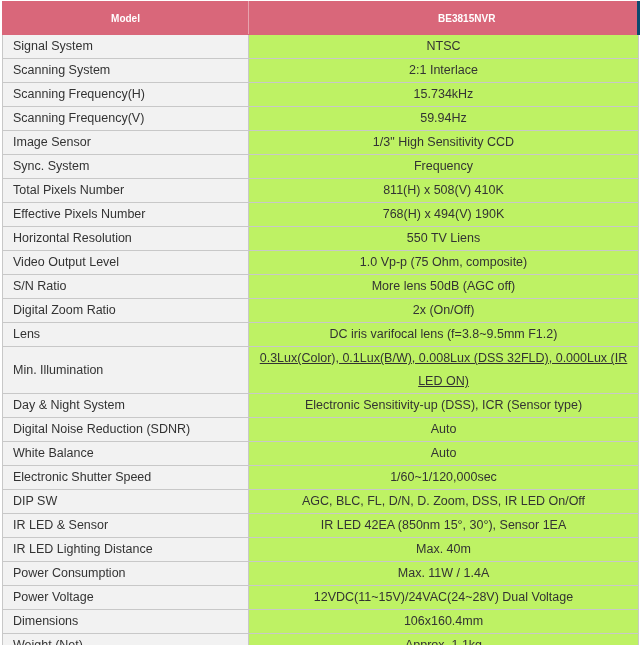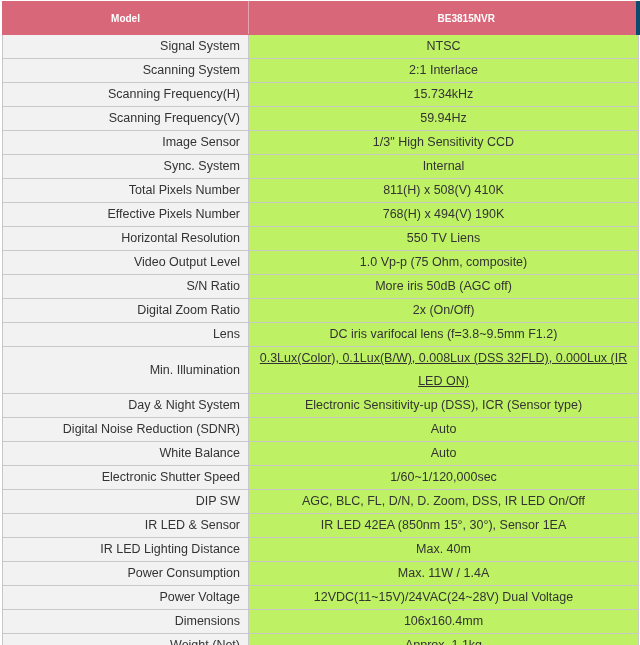--- a/index.html
+++ b/index.html
@@ -18,29 +18,29 @@
       background: #d9677a;
       color: #ffffff;
       font-weight: bold;
       font-size: 10px;
       height: 32px;
       text-align: center;
       border: 1px solid #d9677a;
       border-right: 1px solid #e7a3ae;
       padding: 0;
     }
-    table.spec th:last-child { border-right: 6px solid #0c4a6e; padding-left: 48px; }
+    table.spec th:last-child { border-right: 4px solid #0c4a6e; padding-left: 48px; }
     table.spec td {
       border: 1px solid #c8c8c8;
       height: 22.8px;
       padding: 0 8px;
       line-height: 23px;
       vertical-align: middle;
     }
-    table.spec td.label { background: #f2f2f2; text-align: right; padding-left: 10px; }
+    table.spec td.label { background: #f2f2f2; text-align: left; padding-left: 10px; }
     table.spec td.value { background: #bef264; text-align: center; padding: 0 10px; }
     table.spec tr.tall td { height: 46px; }
     table.spec tr.tall td.value { line-height: 23px; text-decoration: underline; }
   </style>
 </head>
 <body>
 
 <table class="spec">
   <colgroup>
       <col class="c1">
@@ -68,41 +68,41 @@
     <tr>
         <td class="label">Scanning Frequency(V)</td>
         <td class="value">59.94Hz</td>
       </tr>
     <tr>
         <td class="label">Image Sensor</td>
         <td class="value">1/3" High Sensitivity CCD</td>
       </tr>
     <tr>
         <td class="label">Sync. System</td>
-        <td class="value">Internal</td>
+        <td class="value">Frequency</td>
       </tr>
     <tr>
         <td class="label">Total Pixels Number</td>
         <td class="value">811(H) x 508(V) 410K</td>
       </tr>
     <tr>
         <td class="label">Effective Pixels Number</td>
         <td class="value">768(H) x 494(V) 190K</td>
       </tr>
     <tr>
         <td class="label">Horizontal Resolution</td>
         <td class="value">550 TV Liens</td>
       </tr>
     <tr>
         <td class="label">Video Output Level</td>
         <td class="value">1.0 Vp-p (75 Ohm, composite)</td>
       </tr>
     <tr>
         <td class="label">S/N Ratio</td>
-        <td class="value">More iris 50dB (AGC off)</td>
+        <td class="value">More lens 50dB (AGC off)</td>
       </tr>
     <tr>
         <td class="label">Digital Zoom Ratio</td>
         <td class="value">2x (On/Off)</td>
       </tr>
     <tr>
         <td class="label">Lens</td>
         <td class="value">DC iris varifocal lens (f=3.8~9.5mm F1.2)</td>
       </tr>
     <tr class="tall">

